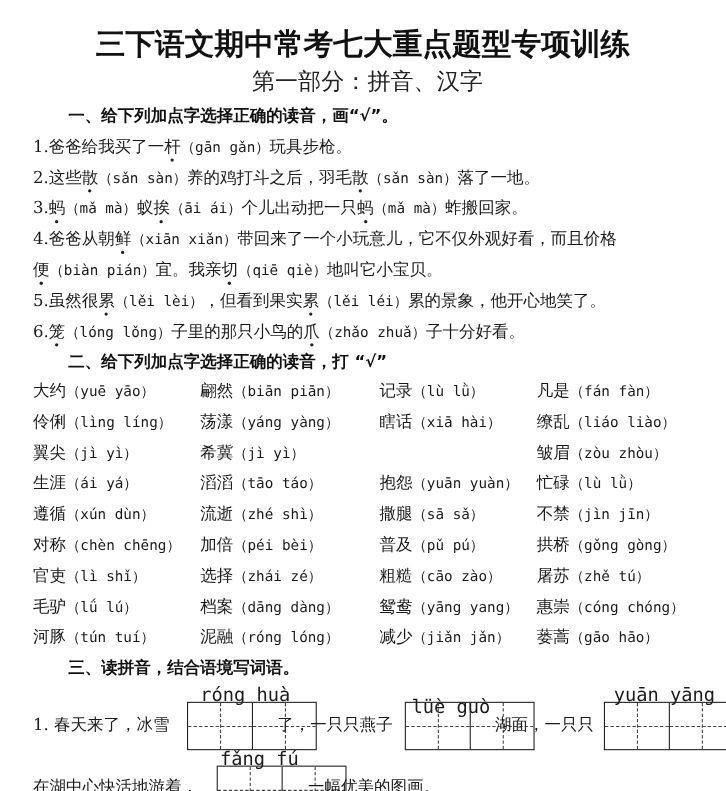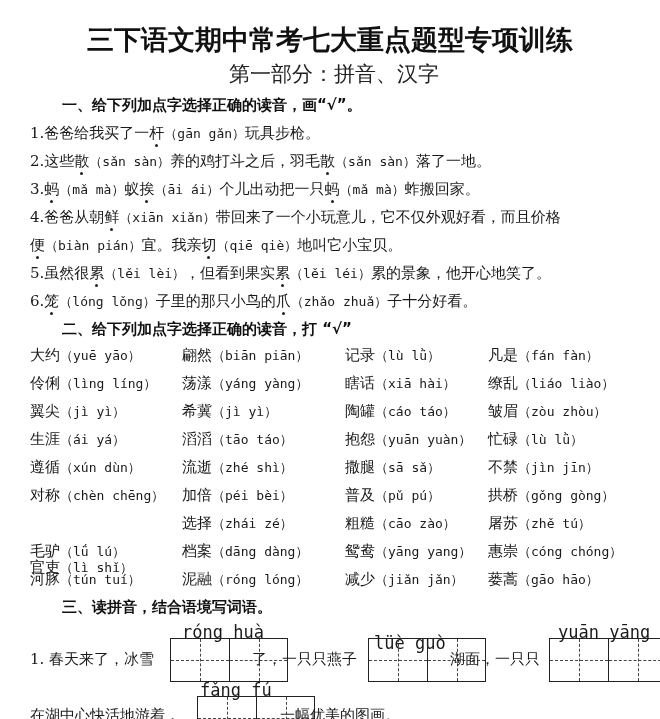--- a/index.html
+++ b/index.html
@@ -90,21 +90,20 @@
     </div>
     <div class="grid-row" style="top: 374px;">
       <div class="cell" style="left: 0px;"><span class="word">伶俐</span><span class="pinyin">（lìng líng）</span></div>
       <div class="cell" style="left: 152px;"><span class="word">荡漾</span><span class="pinyin">（yáng yàng）</span></div>
       <div class="cell" style="left: 315px;"><span class="word">瞎话</span><span class="pinyin">（xiā hài）</span></div>
       <div class="cell" style="left: 458px;"><span class="word">缭乱</span><span class="pinyin">（liáo liào）</span></div>
     </div>
     <div class="grid-row" style="top: 402px;">
       <div class="cell" style="left: 0px;"><span class="word">翼尖</span><span class="pinyin">（jì   yì）</span></div>
       <div class="cell" style="left: 152px;"><span class="word">希冀</span><span class="pinyin">（jì  yì）</span></div>
-      <div class="cell" style="left: 315px;"><span class="word">陶罐</span><span class="pinyin">（cáo  táo）</span></div>
       <div class="cell" style="left: 458px;"><span class="word">皱眉</span><span class="pinyin">（zòu zhòu）</span></div>
     </div>
     <div class="grid-row" style="top: 430px;">
       <div class="cell" style="left: 0px;"><span class="word">生涯</span><span class="pinyin">（ái yá）</span></div>
       <div class="cell" style="left: 152px;"><span class="word">滔滔</span><span class="pinyin">（tāo táo）</span></div>
       <div class="cell" style="left: 315px;"><span class="word">抱怨</span><span class="pinyin">（yuān yuàn）</span></div>
       <div class="cell" style="left: 458px;"><span class="word">忙碌</span><span class="pinyin">（lù lǜ）</span></div>
     </div>
     <div class="grid-row" style="top: 458px;">
       <div class="cell" style="left: 0px;"><span class="word">遵循</span><span class="pinyin">（xún dùn）</span></div>
@@ -112,21 +111,21 @@
       <div class="cell" style="left: 315px;"><span class="word">撒腿</span><span class="pinyin">（sā sǎ）</span></div>
       <div class="cell" style="left: 458px;"><span class="word">不禁</span><span class="pinyin">（jìn jīn）</span></div>
     </div>
     <div class="grid-row" style="top: 486px;">
       <div class="cell" style="left: 0px;"><span class="word">对称</span><span class="pinyin">（chèn chēng）</span></div>
       <div class="cell" style="left: 152px;"><span class="word">加倍</span><span class="pinyin">（péi bèi）</span></div>
       <div class="cell" style="left: 315px;"><span class="word">普及</span><span class="pinyin">（pǔ pú）</span></div>
       <div class="cell" style="left: 458px;"><span class="word">拱桥</span><span class="pinyin">（gǒng gòng）</span></div>
     </div>
     <div class="grid-row" style="top: 514px;">
-      <div class="cell" style="left: 0px; margin-top: 44px;"><span class="word">官吏</span><span class="pinyin">（lì shǐ）</span></div>
+      <div class="cell" style="left: 0px;"><span class="word">官吏</span><span class="pinyin">（lì shǐ）</span></div>
       <div class="cell" style="left: 152px;"><span class="word">选择</span><span class="pinyin">（zhái zé）</span></div>
       <div class="cell" style="left: 315px;"><span class="word">粗糙</span><span class="pinyin">（cāo zào）</span></div>
       <div class="cell" style="left: 458px;"><span class="word">屠苏</span><span class="pinyin">（zhě tú）</span></div>
     </div>
     <div class="grid-row" style="top: 542px;">
       <div class="cell" style="left: 0px;"><span class="word">毛驴</span><span class="pinyin">（lǘ lú）</span></div>
       <div class="cell" style="left: 152px;"><span class="word">档案</span><span class="pinyin">（dāng dàng）</span></div>
       <div class="cell" style="left: 315px;"><span class="word">鸳鸯</span><span class="pinyin">（yāng yang）</span></div>
       <div class="cell" style="left: 458px;"><span class="word">惠崇</span><span class="pinyin">（cóng chóng）</span></div>
     </div>

